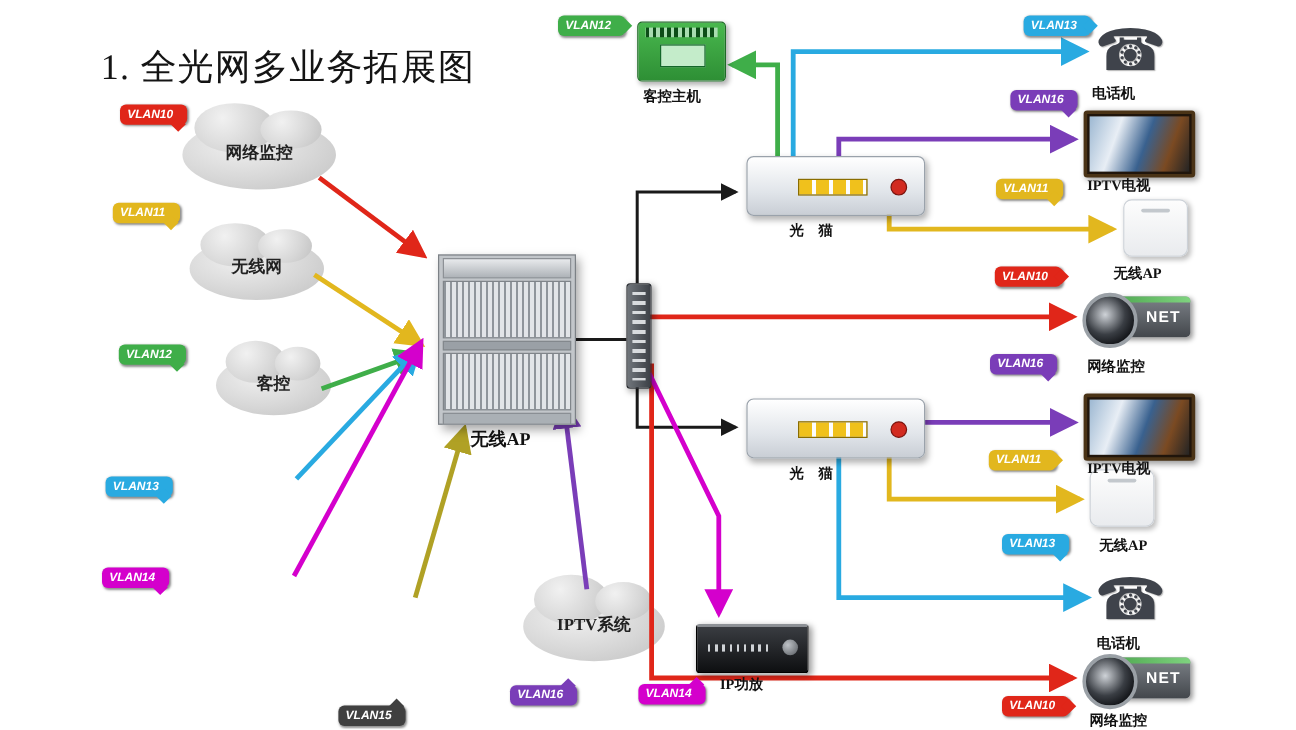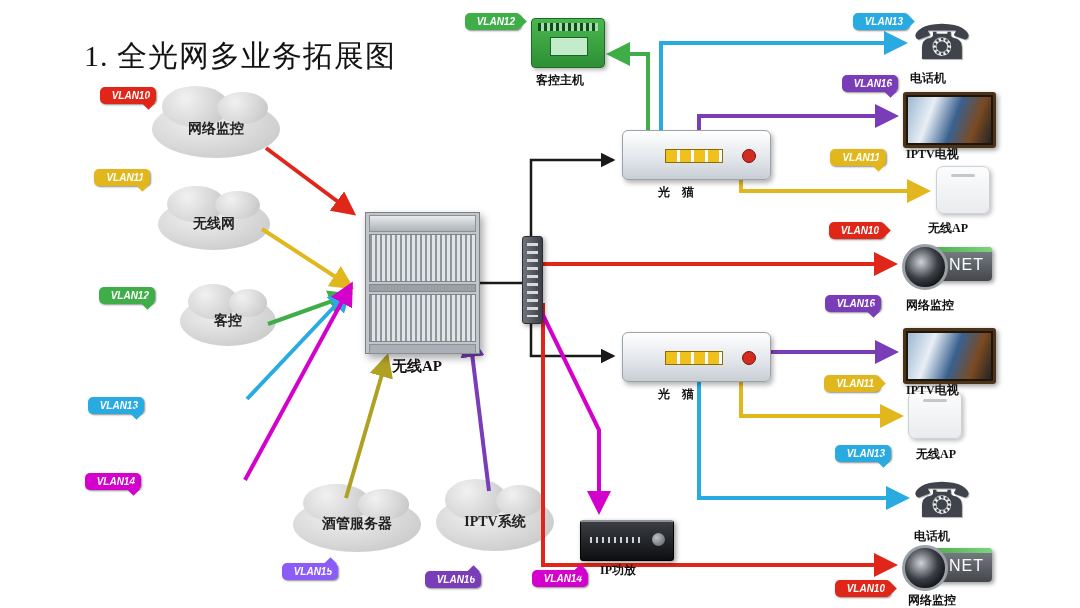--- a/index.html
+++ b/index.html
@@ -15,21 +15,21 @@
          background:radial-gradient(ellipse at 38% 35%, #f0f0f0 0%, #d7d7d7 55%, #c1c1c1 100%);}
   .cloud::before,.cloud::after{content:"";position:absolute;border-radius:50%;
          background:radial-gradient(circle at 35% 30%, #f1f1f1 0%, #d5d5d5 60%, #c0c0c0 100%);}
   .cloud::before{width:52%;height:70%;left:8%;top:-24%;}
   .cloud::after{width:40%;height:55%;right:9%;top:-14%;}
   .cloud span{position:relative;z-index:1;font-family:"Liberation Serif",serif;font-weight:bold;
          font-size:14px;color:#222;line-height:1.3;}
   
   .badge{position:absolute;z-index:5;height:17px;min-width:44px;padding:0 6px;border-radius:5px;
          color:#fff;font-weight:bold;font-style:italic;font-size:10px;line-height:17px;
-         text-align:right;box-shadow:1px 1px 2px rgba(0,0,0,.45);}
+         text-align:left;box-shadow:1px 1px 2px rgba(0,0,0,.45);}
   .badge::after{content:"";position:absolute;width:9px;height:9px;background:inherit;
          transform:rotate(45deg);}
   .t-br::after{right:3px;bottom:-4px;}
   .t-r::after{right:-4px;top:4px;}
   .t-tr::after{right:3px;top:-4px;}
   
   .lbl{position:absolute;z-index:4;font-family:"Liberation Serif",serif;font-weight:bold;
        font-size:12px;color:#111;white-space:nowrap;}
   .title{position:absolute;left:84px;top:36px;z-index:4;font-family:"Liberation Serif",serif;
        font-size:30px;color:#141414;letter-spacing:1px;}
@@ -80,22 +80,22 @@
       border-radius:2px;background:#c3c8cd;}
   
   .cam{position:absolute;width:90px;height:48px;z-index:3;}
   .cam .cam-body{position:absolute;left:18px;top:6px;right:0;height:34px;border-radius:4px;
       background:linear-gradient(#7d8288,#43474c);box-shadow:2px 2px 4px rgba(0,0,0,.4);}
   .cam .cam-body::before{content:"";position:absolute;left:0;right:0;top:0;height:5px;
       border-radius:4px 4px 0 0;background:linear-gradient(90deg,#49a24b,#7fd37f);}
   .cam .cam-lens{position:absolute;left:0;top:3px;width:40px;height:40px;border-radius:50%;
       border:3px solid #9aa0a6;
       background:radial-gradient(circle at 40% 38%,#cfd3d8 0%,#3a3e44 48%,#14161a 75%);}
-  .cam .cam-net{position:absolute;right:8px;top:9px;color:#fff;font-weight:normal;
-      font-size:16px;font-family:"Liberation Sans",sans-serif;letter-spacing:1px;}
+  .cam .cam-net{position:absolute;right:8px;top:9px;color:#fff;font-weight:bold;
+      font-size:13px;font-family:"Liberation Sans",sans-serif;letter-spacing:1px;}
   
   .amp{position:absolute;left:580px;top:520px;width:92px;height:38px;z-index:3;border-radius:3px;
       background:linear-gradient(#3a3d42,#0e0f11);border:1px solid #000;
       box-shadow:2px 2px 5px rgba(0,0,0,.4);border-top:2px solid #8d9196;}
   .amp::before{content:"";position:absolute;left:9px;top:15px;width:52px;height:6px;
       background:repeating-linear-gradient(90deg,#cfd2d6 0 2px,transparent 2px 6px);}
   .amp::after{content:"";position:absolute;right:8px;top:11px;width:13px;height:13px;
       border-radius:50%;background:radial-gradient(circle at 35% 35%,#bfc3c8,#55595e);}
 </style>
 </head>
@@ -156,33 +156,30 @@
 
   <div class="cloud" style="left:152px;top:100px;width:128px;height:58px">
       <span>网络监控</span>
     </div>
   <div class="cloud" style="left:158px;top:198px;width:112px;height:52px">
       <span>无线网</span>
     </div>
   <div class="cloud" style="left:180px;top:296px;width:96px;height:50px">
       <span>客控</span>
     </div>
-  <div class="cloud" style="left:293px;top:497px;width:128px;height:55px">
-      <span>酒管服务器</span>
-    </div>
   <div class="cloud" style="left:436px;top:493px;width:118px;height:58px">
       <span>IPTV系统</span>
     </div>
 
   <div class="badge t-br" style="left: 100px; top: 87px; background: rgb(224, 38, 25);">VLAN10</div>
   <div class="badge t-br" style="left: 94px; top: 169px; background: rgb(226, 183, 30);">VLAN11</div>
   <div class="badge t-br" style="left: 99px; top: 287px; background: rgb(63, 174, 73);">VLAN12</div>
   <div class="badge t-br" style="left: 88px; top: 397px; background: rgb(41, 170, 225);">VLAN13</div>
   <div class="badge t-br" style="left: 85px; top: 473px; background: rgb(212, 0, 204);">VLAN14</div>
-  <div class="badge t-tr" style="left: 282px; top: 563px; background: #8b5cf6;">VLAN15</div>
+  <div class="badge t-tr" style="left: 282px; top: 588px; background: #404040;">VLAN15</div>
   <div class="badge t-tr" style="left: 425px; top: 571px; background: rgb(122, 61, 184);">VLAN16</div>
 
   <div class="olt">
     <div class="olt-top"></div>
     <div class="olt-cards"></div>
     <div class="olt-mid"></div>
     <div class="olt-cards"></div>
     <div class="olt-base"></div>
   </div>
   <div class="lbl" style="left:392px;top:357px;font-size:15px">无线AP</div>

